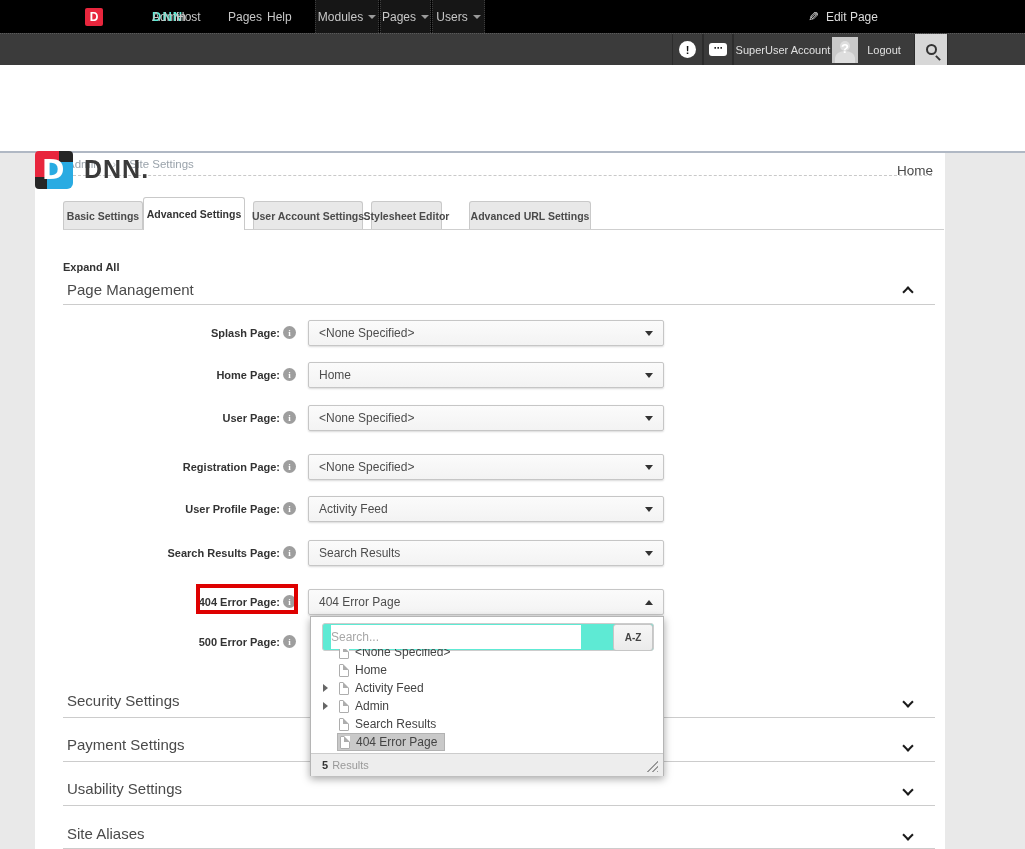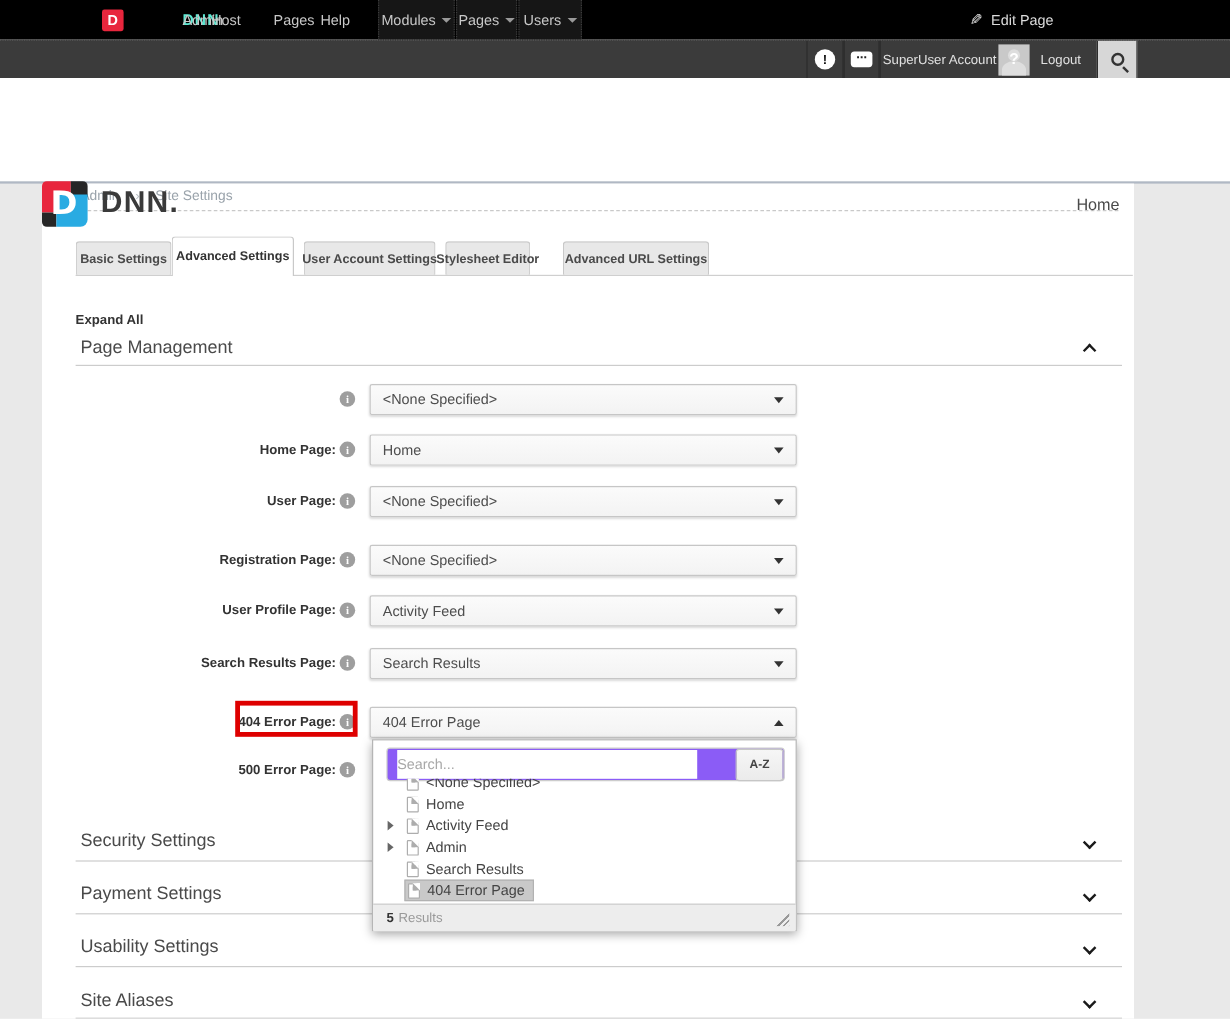--- a/index.html
+++ b/index.html
@@ -66,21 +66,21 @@
   .flabel { position:absolute; width:217px; left:28px; height:26px; display:flex; align-items:center; justify-content:flex-end; font-size:11px; font-weight:bold; color:#333; }
   .info { position:absolute; left:248px; width:13px; height:13px; border-radius:50%; background:#9e9e9e; color:#fff; font-size:9px; font-weight:bold; font-family:"Liberation Serif",serif; display:flex; align-items:center; justify-content:center; }
   .select { position:absolute; left:273px; width:356px; height:26px; background:linear-gradient(#fbfbfb,#f3f3f3); border:1px solid #c6c6c6; border-radius:2px; box-shadow:0 1px 2px rgba(0,0,0,.15); display:flex; align-items:center; font-size:12px; color:#4d4d4d; padding:0 10px; }
   .select .sc { position:absolute; right:10px; width:0; height:0; border-left:4px solid transparent; border-right:4px solid transparent; border-top:5px solid #333; }
   .select .sc.up { border-top:none; border-bottom:5px solid #333; }
 
   .redbox { position:absolute; left:161px; top:431px; width:102px; height:30px; border:4px solid #de0000; z-index:8; }
 
   
   .ddpanel { position:absolute; left:275px; top:463px; width:354px; height:160px; background:#fff; border:1px solid #b5b5b5; box-shadow:0 3px 8px rgba(0,0,0,.35); z-index:10; }
-  .dd-search { position:absolute; left:11px; top:6px; width:332px; height:28px; border:1px solid #ccc; border-radius:3px; background:#8b5cf6; }
+  .dd-search { position:absolute; left:11px; top:6px; width:332px; height:28px; border:1px solid #ccc; border-radius:3px; background:#5eead4; }
   .dd-search input { border:none; outline:none; width:250px; height:24px; margin:1px 0 0 8px; font-size:12px; color:#555; font-family:inherit; }
   .dd-search input::placeholder { color:#a8a8a8; }
   .dd-mag { position:absolute; right:9px; top:8px; width:9px; height:9px; border:1.5px solid #8a8a8a; border-radius:50%; }
   .dd-mag:after { content:""; position:absolute; width:1.5px; height:5px; background:#8a8a8a; left:8px; top:8px; transform:rotate(-45deg); }
   .az { position:absolute; right:10px; top:7px; width:40px; height:27px; background:linear-gradient(#f6f6f6,#ebebeb); border:1px solid #c6c6c6; border-radius:3px; font-size:10px; font-weight:bold; color:#444; display:flex; align-items:center; justify-content:center; }
   .tree { position:absolute; left:0; top:32px; width:352px; height:104px; overflow:hidden; }
   .titem { position:absolute; left:0; height:18px; width:100%; display:flex; align-items:center; font-size:12px; color:#444; }
   .tarrow { position:absolute; left:12px; width:0; height:0; border-top:4px solid transparent; border-bottom:4px solid transparent; border-left:5px solid #666; }
   .hl { position:absolute; left:26px; display:flex; align-items:center; gap:6px; padding:1px 7px 1px 2px; height:18px; }
   .titem.sel .hl { background:#c9c9c9; border:1px solid #b2b2b2; }
@@ -172,20 +172,21 @@
   <div class="tab" style="left:218px;width:110px">User Account Settings</div>
   <div class="tab" style="left:336px;width:71px">Stylesheet Editor</div>
   <div class="tab" style="left:434px;width:122px">Advanced URL Settings</div>
 
   <div class="expandall">Expand All</div>
 
   <div class="secttitle" style="top:128px">Page Management</div>
   <span class="chev up" style="left:868px;top:131px"></span>
   <div class="sectline" style="top:151px"></div>
 
+  <div class="flabel" style="top:167px">Splash Page:</div>
   <span class="info" style="top:173px">i</span>
   <div class="select" style="top:167px">
       <span>&lt;None Specified&gt;</span>
       <span class="sc"></span>
     </div>
 
   <div class="flabel" style="top:209px">Home Page:</div>
   <span class="info" style="top:215px">i</span>
   <div class="select" style="top:209px">
       <span>Home</span>

